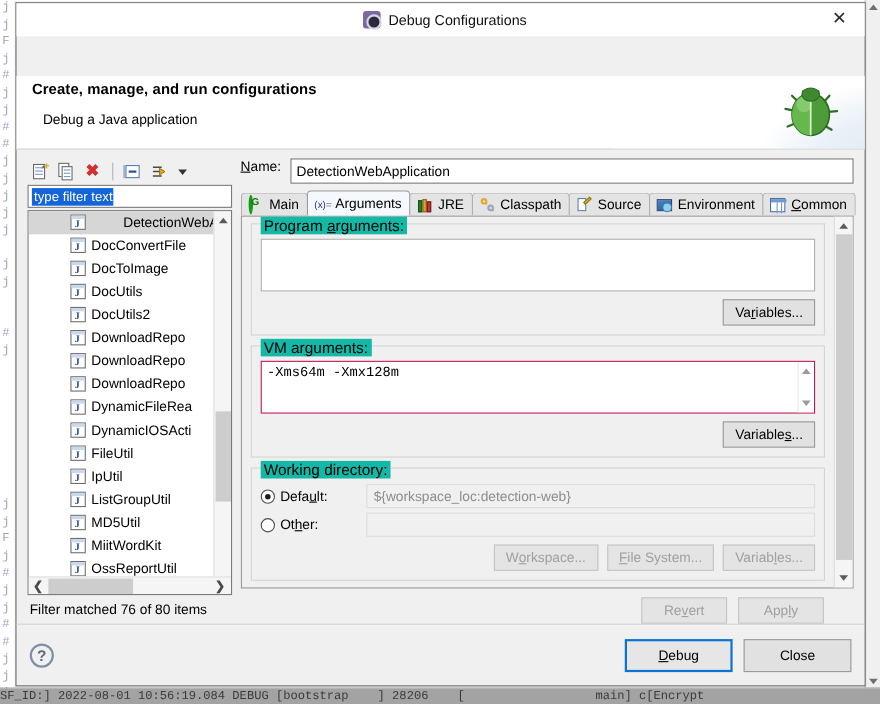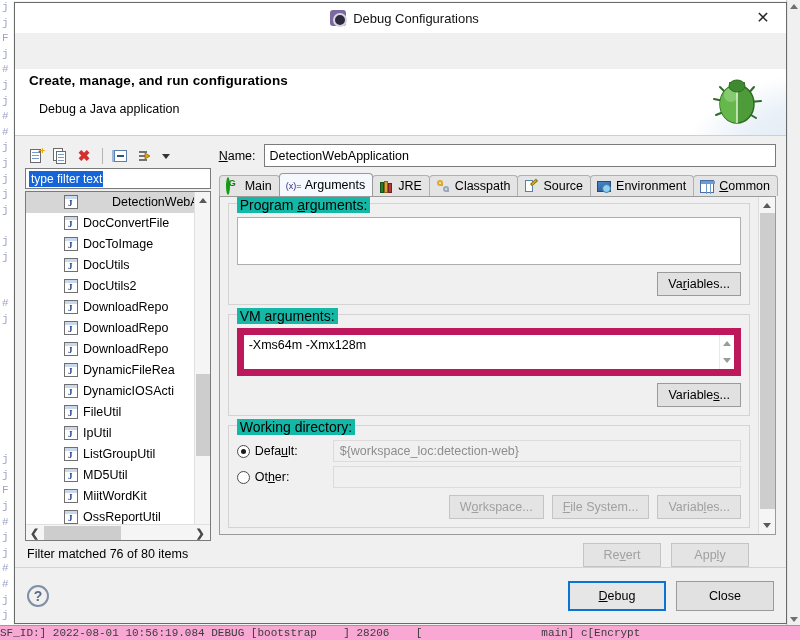--- a/index.html
+++ b/index.html
@@ -25,21 +25,21 @@
     color: #9aa4c8;
     white-space: pre;
   }
   #bg-console {
     position: absolute; left: 0; bottom: 0; width: 800px; height: 14px;
     font-family: "Liberation Mono", monospace;
     font-size: 11px; line-height: 14px;
     color: #3b3b3b;
     white-space: pre;
     overflow: hidden;
-    background: #f9a8d4;
+    background: #a3a3a3;
     margin-top: 20px;
   }
   #bg-console-border {
     position: absolute; left: 0; bottom: 14px; width: 800px; height: 1px;
     background: #9a9a9a;
   }
   #bg-right-strip {
     position: absolute; right: 0; top: 0; width: 14px; height: 626px;
     background: #f0f0f0; border-left: 1px solid #cfcfcf;
   }
@@ -188,21 +188,21 @@
   #tree-hscroll .harrow { position:absolute; top:4px; color:#4a4a4a; font-size:11px; font-weight:bold; line-height:8px;}
   #tree-hthumb{ position:absolute; left:18px; top:1px; width:77px; height:14px; background:#cdcdcd;}
   #filter-status {
     height: 26px; display: flex; align-items: center;
     font-size: 12.5px; color: #000; padding-left: 2px;
     flex: 0 0 26px;
   }
 
   
   #right-pane { flex: 1 1 auto; display: flex; flex-direction: column; min-width:0; }
-  #name-row { display: flex; align-items: center; height: 24px; margin-bottom: 6px; }
+  #name-row { display: flex; align-items: flex-start; height: 24px; margin-bottom: 6px; }
   #name-label { font-size: 12.5px; margin-right: 8px; }
   #name-label u { text-decoration: underline; }
   #name-input {
     flex: 1 1 auto; height: 23px; border: 1px solid #7a7a7a; background: #fff;
     display: flex; align-items: center; padding-left: 5px; font-size: 12.5px; color:#000;
   }
 
   
   #tabs { display: flex; align-items: flex-end; height: 23px; position: relative; }
   .tab {
@@ -250,21 +250,21 @@
   
   .group { border: 1px solid #d4d4d4; margin-bottom: 9px; padding: 0 8px 8px 8px; position: relative; }
   .group-title { position: relative; top: -7px; background: #14b8a6; display: inline-block;
     padding: 0 3px; font-size: 14px; color: #000; }
   .group-title u { text-decoration: underline; }
   .ta {
     height: 48px; border: 1px solid #aeaeae; background: #fff;
     position: relative; margin-top: -3px; padding: 3px 20px 3px 5px;
     font-size: 12.5px; color: #000; overflow: hidden; cursor: text;
   }
-  .ta.focused { border: 7px solid #be185d; }
+  .ta.focused { border: 1px solid #be185d; font-family: Liberation Mono, monospace; }
   .ta-scroll { position:absolute; right:0; top:0; bottom:0; width:15px; background:#fff; border-left:1px solid #e8e8e8;}
   .ta-scroll .arrow{ position:absolute; left:3px; width:0;height:0;}
   .ta-scroll .up{ top:6px; border-left:4px solid transparent;border-right:4px solid transparent;border-bottom:5px solid #9a9a9a;}
   .ta-scroll .dn{ bottom:6px; border-left:4px solid transparent;border-right:4px solid transparent;border-top:5px solid #9a9a9a;}
   .btn-row { display: flex; justify-content: flex-end; margin-top: 7px; gap: 8px; }
   .btn {
     min-width: 78px; height: 24px; padding: 0 10px;
     border: 1px solid #9a9a9a; background: #e1e1e1; color: #000;
     font-size: 12.5px; display: flex; align-items: center; justify-content: center;
     cursor: pointer; font-family: "Liberation Sans", sans-serif;

